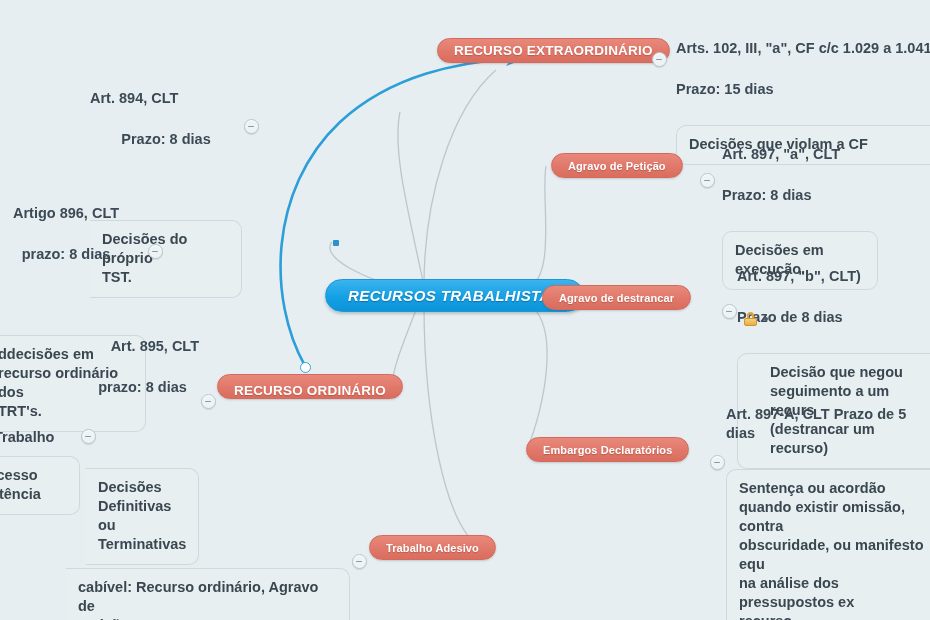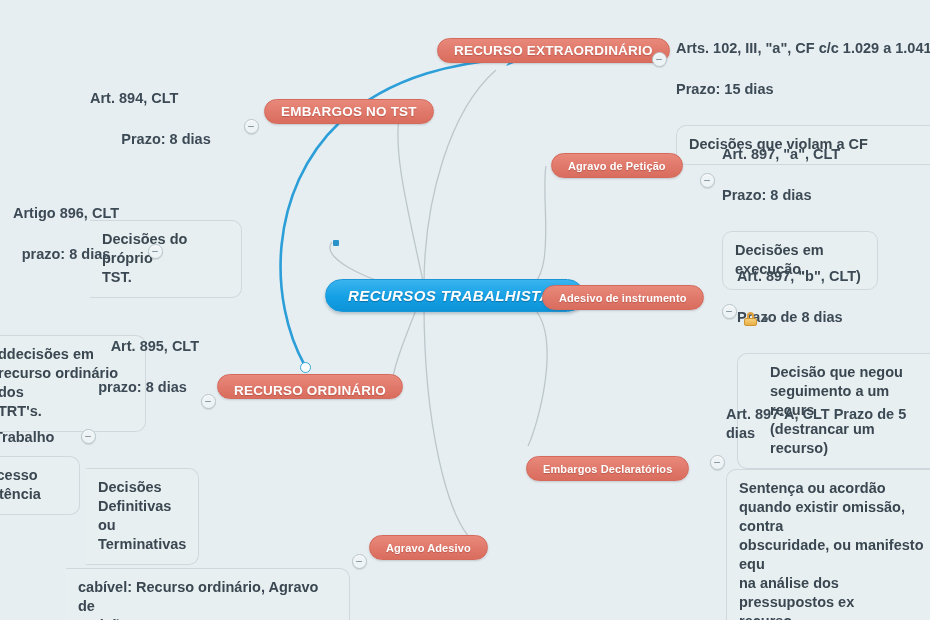--- a/index.html
+++ b/index.html
@@ -144,23 +144,20 @@
   <div class="pill red caps" style="left:437px;top:38px;">
     <span>RECURSO EXTRAORDINÁRIO</span>
   </div>
   <div class="handle" style="left:652px;top:52px;"></div>
   <div class="note clipR" style="left:676px;top:20px;width:262px;">
     <div class="hdr">Arts. 102, III, "a", CF c/c 1.029 a 1.041,</div>
     <div class="hdr" style="padding-bottom:6px">Prazo: 15 dias</div>
     <div class="body">Decisões que violam a CF</div>
   </div>
 
-  <div class="pill red caps" style="left:264px;top:99px;">
-    <span>EMBARGOS NO TST</span>
-  </div>
   <div class="handle" style="left:244px;top:119px;"></div>
   <div class="note clipL" style="left:90px;top:70px;width:152px;text-align:left;">
     <div class="hdr" style="text-align:left">Art. 894, CLT</div>
     <div class="hdr" style="text-align:center;padding-bottom:6px">Prazo: 8 dias</div>
     <div class="body">Decisões do próprio
 TST.</div>
   </div>
 
   <div class="dot-blue" style="left:333px;top:240px;"></div>
   <div class="handle" style="left:148px;top:244px;"></div>
@@ -199,51 +196,51 @@
   </div>
   <div class="handle" style="left:700px;top:173px;"></div>
   <div class="note" style="left:722px;top:126px;width:156px;">
     <div class="hdr">Art. 897, "a", CLT</div>
     <div class="hdr" style="padding-bottom:6px">Prazo: 8 dias</div>
     <div class="body">Decisões em
 execução.</div>
   </div>
 
   <div class="pill red" style="left:542px;top:285px;">
-    <span>Adesivo de instrumento</span>
+    <span>Agravo de destrancar</span>
   </div>
   <div class="handle" style="left:722px;top:304px;"></div>
   <div class="note clipR" style="left:737px;top:248px;width:200px;">
     <div class="hdr">Art. 897, "b", CLT)</div>
     <div class="hdr" style="padding-bottom:6px">Prazo de 8 dias</div>
     <div class="body" style="padding-left:32px">Decisão que negou
 seguimento a um recurs
 (destrancar um recurso)</div>
   </div>
   <div class="lock" style="left:744px;top:312px;">
     <div class="shackle"></div>
       <div class="bodyl"></div>
   </div>
   <div class="bulletdot" style="left:764px;top:317px;"></div>
 
-  <div class="pill red" style="left:526px;top:456px;text-align:right;">
+  <div class="pill red" style="left:526px;top:437px;text-align:right;">
     <span>Embargos Declaratórios</span>
   </div>
   <div class="handle" style="left:710px;top:455px;"></div>
   <div class="note clipR" style="left:726px;top:386px;width:212px;">
     <div class="hdr" style="padding-bottom:6px">Art. 897-A, CLT Prazo de 5 dias</div>
     <div class="body">Sentença ou acordão
 quando existir omissão, contra
 obscuridade, ou manifesto equ
 na análise dos pressupostos ex
 recurso.</div>
   </div>
 
   <div class="pill red" style="left:369px;top:535px;">
-    <span>Agravo Adesivo</span>
+    <span>Trabalho Adesivo</span>
   </div>
   <div class="handle" style="left:352px;top:554px;"></div>
   <div class="note clipL" style="left:66px;top:504px;width:284px;">
     <div class="body">cabível: Recurso ordinário, Agravo de
 petição,
 Recurso de revista, Embargos ao TST</div>
   </div>
 
 </div>
 

